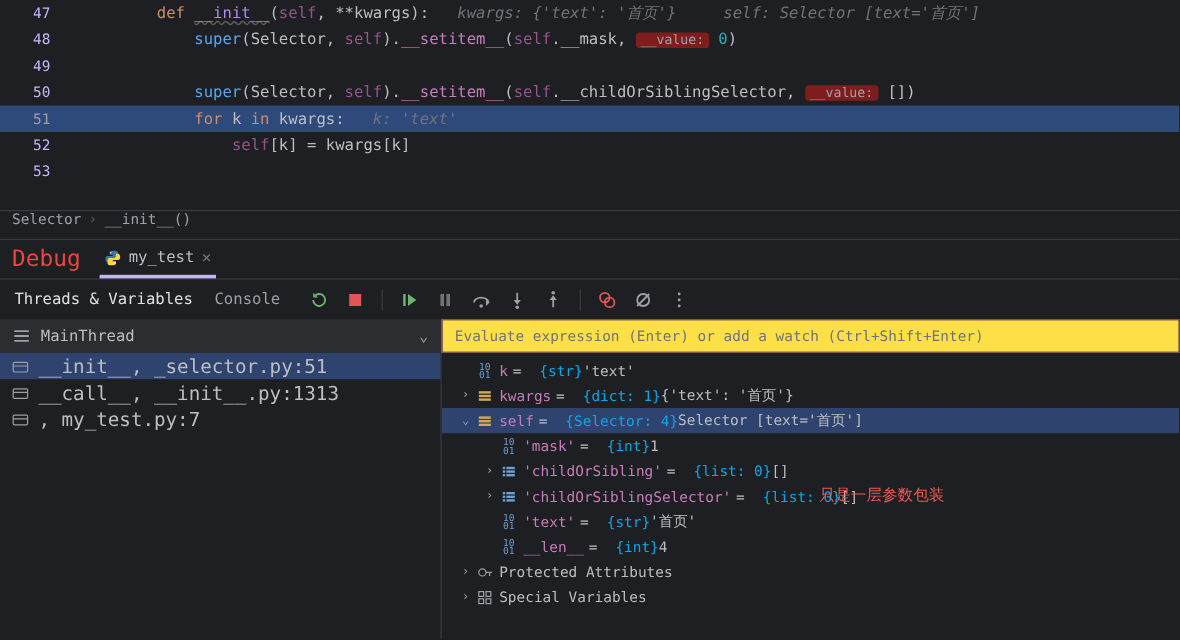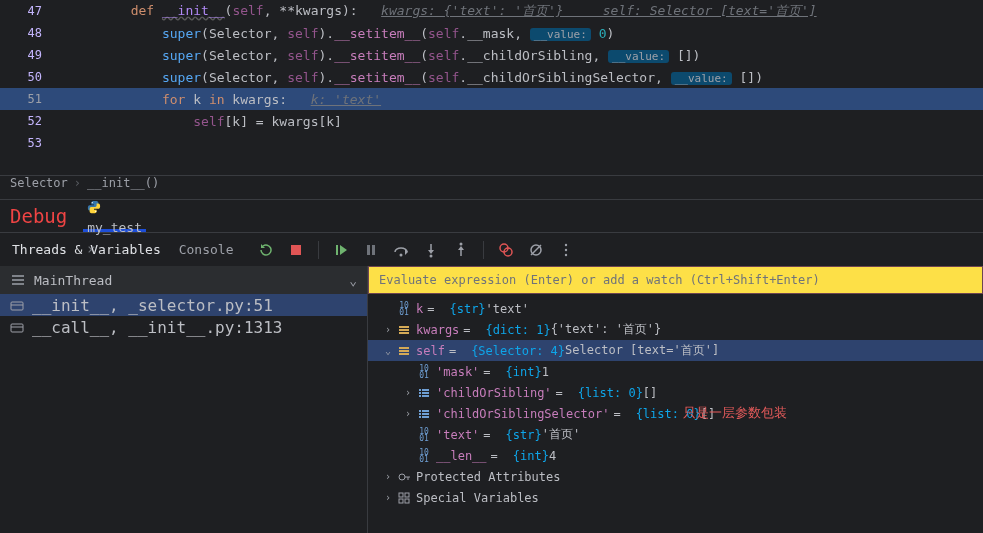--- a/index.html
+++ b/index.html
@@ -9,28 +9,28 @@
 .gutter { width:60px; text-align:right; padding-right:18px; color:#c4b5fd; font-size:12px; user-select:none; }
 .code { white-space:pre; padding-left:8px; }
 .code-line.hl { background:#2d4a7a; }
 .code-line.hl .gutter { background:#2d4a7a; color:#9da0a8; }
 .kw { color:#cf8e6d; }
 .fn { color:#56a8f5; }
 .fnund { color:#b189f5; text-decoration:wavy underline #5a5a5a; }
 .sf { color:#94558d; }
 .pr { color:#c77dbb; }
 .nm { color:#2aacb8; }
-.hint { color:#6f737a; font-style:italic;text-decoration:underline; }
-.box { background:#0c4a6e; color:#9da0a8; padding:0 4px; border-radius:3px; font-size:11px; font-style:normal; }
+.hint { color:#6f737a; font-style:italic; }
+.box { background:#7f1d1d; color:#9da0a8; padding:0 4px; border-radius:3px; font-size:11px; font-style:normal; }
 .breadcrumb { height:24px; background:#1e1f22; border-top:1px solid #393b40; display:flex; padding:0 10px; font-size:12px; color:#9da0a8; gap:6px; }
 .bc-sep { color:#5a5d63; }
 .tool-window { border-top:1px solid #393b40; }
 .tw-header { height:32px; display:flex; align-items:center; padding:0 10px; gap:16px; }
 .tw-title { color:#ef4444; font-weight:normal; font-size:19px; }
-.tab { display:flex; height:32px; gap:6px; border-bottom:3px solid #1d4ed8; padding:0 4px;flex-direction:column; }
+.tab { display:flex; align-items:center; height:32px; gap:6px; border-bottom:3px solid #c4b5fd; padding:0 4px; }
 .tab-icon { width:14px; height:14px; display:inline-flex; }
 .tab-close { color:#6f737a; font-size:14px; }
 .toolbar { height:34px; border-top:1px solid #393b40; display:flex; align-items:center; padding:0 12px; gap:18px; }
 .toolbar-tab { color:#dfe1e5; }
 .toolbar-tab.inactive { color:#9da0a8; }
 .tb-icons { display:flex; gap:14px; margin-left:6px; align-items:center; }
 .tb-sep { width:1px; height:18px; background:#393b40; }
 .ico { width:16px; height:16px; display:inline-flex; align-items:center; justify-content:center; }
 .debug-body { display:flex; height:268px; }
 .frames { width:368px; border-right:1px solid #393b40; }
@@ -61,21 +61,20 @@
       <div class="code-line">
         <div class="gutter">47</div>
         <div class="code">        <span class="kw">def</span> <span class="fnund">__init__</span>(<span class="sf">self</span>, **kwargs):   <span class="hint">kwargs: {'text': '首页'}     self: Selector [text='首页']</span></div>
       </div>
       <div class="code-line">
         <div class="gutter">48</div>
         <div class="code">            <span class="fn">super</span>(Selector, <span class="sf">self</span>).<span class="pr">__setitem__</span>(<span class="sf">self</span>.__mask, <span class="box">__value:</span> <span class="nm">0</span>)</div>
       </div>
       <div class="code-line">
         <div class="gutter">49</div>
-        <div class="code">            <span class="fn">super</span>(Selector, <span class="sf">self</span>).<span class="pr">__setitem__</span>(<span class="sf">self</span>.__childOrSibling, <span class="box">__value:</span> [])</div>
       </div>
       <div class="code-line">
         <div class="gutter">50</div>
         <div class="code">            <span class="fn">super</span>(Selector, <span class="sf">self</span>).<span class="pr">__setitem__</span>(<span class="sf">self</span>.__childOrSiblingSelector, <span class="box">__value:</span> [])</div>
       </div>
       <div class="code-line hl">
         <div class="gutter">51</div>
         <div class="code">            <span class="kw">for</span> k <span class="kw">in</span> kwargs:   <span class="hint">k: 'text'</span></div>
       </div>
       <div class="code-line">
@@ -207,20 +206,27 @@
               </svg></span>
             <span>__init__, _selector.py:51</span>
           </div>
           <div class="frame-row">
             <span class="frame-icon"><svg viewBox="0 0 14 14">
                 <rect x="1" y="3" width="12" height="8" rx="1" fill="none" stroke="#9da0a8"></rect>
                 <line x1="1" y1="6" x2="13" y2="6" stroke="#9da0a8"></line>
               </svg></span>
             <span>__call__, __init__.py:1313</span>
           </div>
+          <div class="frame-row">
+            <span class="frame-icon"><svg viewBox="0 0 14 14">
+                <rect x="1" y="3" width="12" height="8" rx="1" fill="none" stroke="#9da0a8"></rect>
+                <line x1="1" y1="6" x2="13" y2="6" stroke="#9da0a8"></line>
+              </svg></span>
+            <span><module>, my_test.py:7</module></span>
+          </div>
         </div>
     </div>
     <div class="vars">
       <div class="eval-bar">Evaluate expression (Enter) or add a watch (Ctrl+Shift+Enter)</div>
       <div class="var-tree" id="var-tree">
           <div class="var-row">
             <span class="var-indent" style="width:12px"></span>
             <span class="var-arrow"></span>
             <span class="var-icon">
               <span style="color:#6f9fd4;font-size:8px;line-height:7px;display:inline-block">10<br>01</span>

